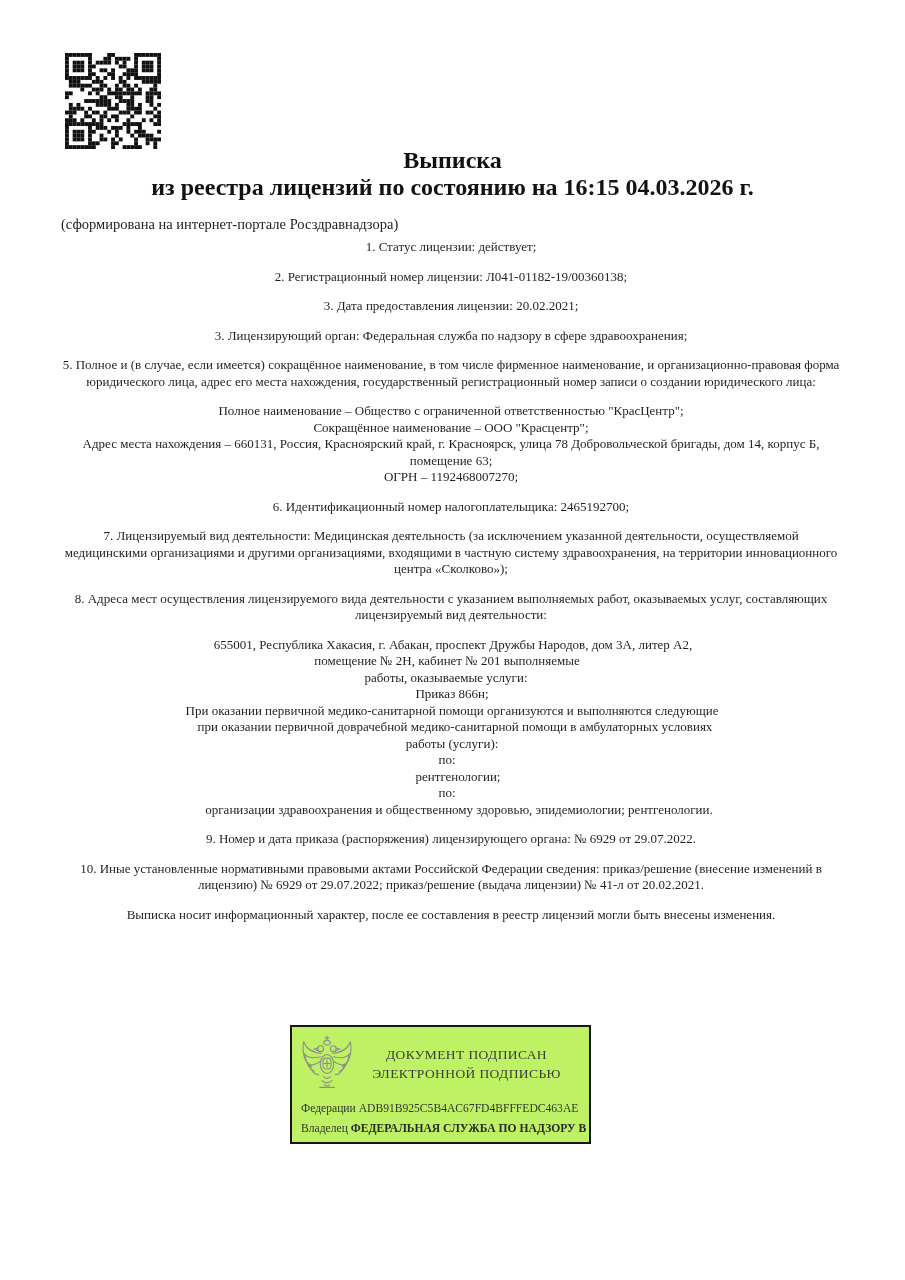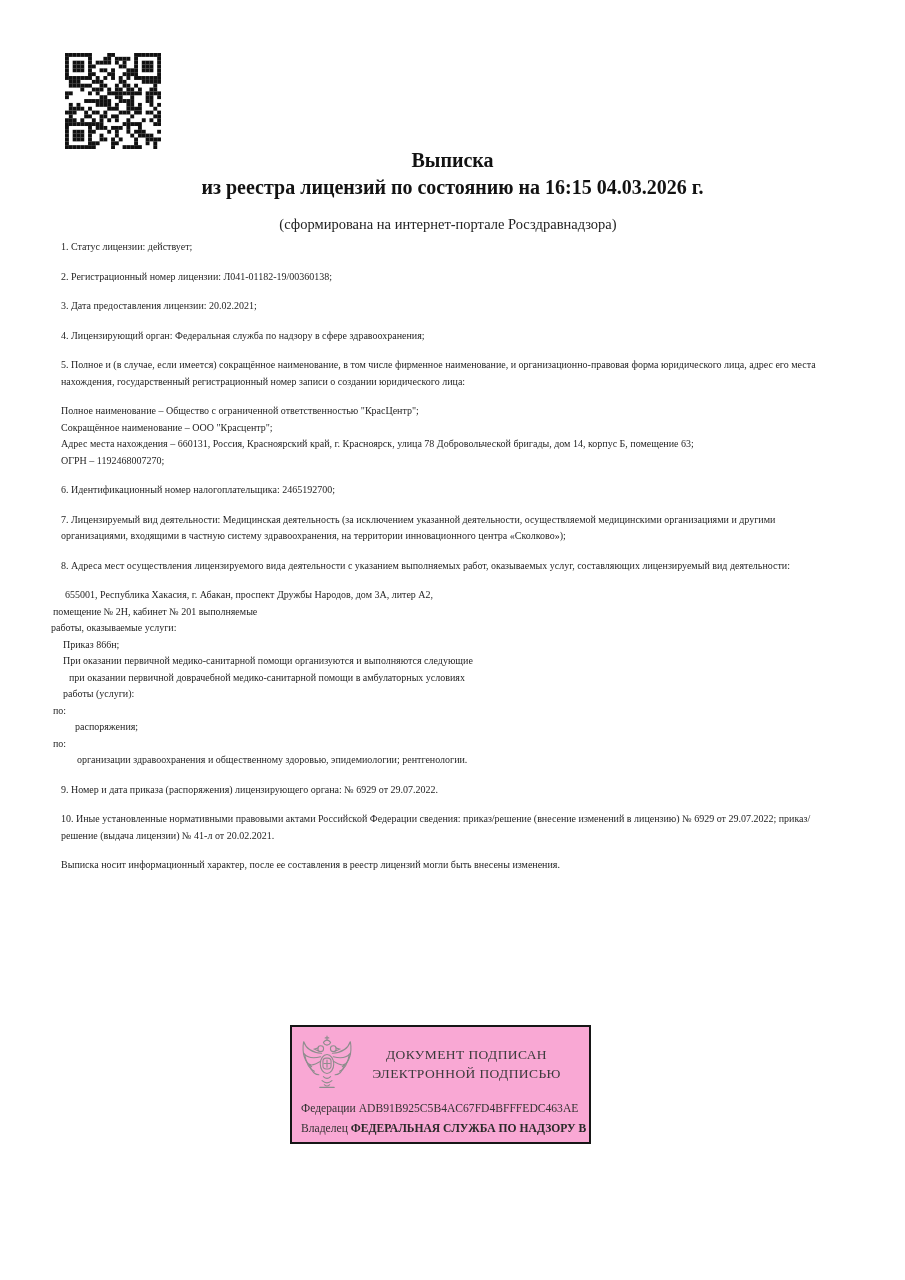--- a/index.html
+++ b/index.html
@@ -4,39 +4,39 @@
 <style>
   html,body { margin:0; padding:0; background:#fff; }
   .page {
     position:relative; width:905px; height:1280px; background:#ffffff;
     font-family:"Liberation Serif","DejaVu Serif",serif; color:#1f1f1f;
     overflow:hidden;
   }
   .qr { position:absolute; left:65px; top:53px; width:96px; height:96px; }
   .title {
     position:absolute; top:147px; left:0; width:905px; text-align:center;
-    font-weight:bold; font-size:20px; line-height:27px; color:#121212;
+    font-weight:bold; font-size:24px; line-height:27px; color:#121212;
   }
   .note {
-    position:absolute; top:216px; left:61px; width:774px; text-align:center;
+    position:absolute; top:216px; left:61px; width:774px; text-align:left;
     font-size:14.5px; color:#222;
   }
   .body {
     position:absolute; top:239px; left:61px; width:780px;
-    font-size:10px; line-height:16.5px;
+    font-size:13px; line-height:16.5px;text-align:center;
   }
   .para { margin:0 0 13px 0; }
   .block { margin:0 0 13px 0; }
   .ln { white-space:nowrap; }
   .ml2{margin-left:2px} .ml4{margin-left:4px} .ml8{margin-left:8px}
   .ml14{margin-left:14px} .ml16{margin-left:16px}
   .mlm8{margin-left:-8px} .mlm10{margin-left:-10px}
   .stamp {
     position:absolute; left:290px; top:1025px; width:301px; height:119px;
-    border:2px solid #161616; box-sizing:border-box; background:#f9a8d4; overflow:hidden;
+    border:2px solid #161616; box-sizing:border-box; background:#bef264; overflow:hidden;
   }
   .stamp-top { display:flex; align-items:center; padding:7px 6px 2px 8px; }
   .eagle { width:54px; height:60px; flex:0 0 auto; }
   .stamp-head {
     flex:1; text-align:center; font-size:13.5px; line-height:19px;
     color:#3b3b3b; letter-spacing:0.4px; padding-right:4px;
   }
   .stamp-lines {
     padding:3px 0 0 9px; font-size:11.6px; line-height:19.5px; color:#333;
     white-space:nowrap;
@@ -385,21 +385,21 @@
     <div>Выписка</div>
     <div>из реестра лицензий по состоянию на 16:15 04.03.2026 г.</div>
   </div>
 
   <div class="note">(сформирована на интернет-портале Росздравнадзора)</div>
 
   <div class="body">
     <p class="para">1. Статус лицензии: действует;</p>
     <p class="para">2. Регистрационный номер лицензии: Л041-01182-19/00360138;</p>
     <p class="para">3. Дата предоставления лицензии: 20.02.2021;</p>
-    <p class="para">4. Лицензирующий орган: Федеральная служба по надзору в сфере здравоохранения;</p>
+    <p class="para">3. Лицензирующий орган: Федеральная служба по надзору в сфере здравоохранения;</p>
     <p class="para">5. Полное и (в случае, если имеется) сокращённое наименование, в том числе фирменное наименование, и организационно-правовая форма юридического лица, адрес его места нахождения, государственный регистрационный номер записи о создании юридического лица:</p>
 
     <div class="block">
       <div>Полное наименование – Общество с ограниченной ответственностью "КрасЦентр";</div>
       <div>Сокращённое наименование – ООО "Красцентр";</div>
       <div>Адрес места нахождения – 660131, Россия, Красноярский край, г. Красноярск, улица 78 Добровольческой бригады, дом 14, корпус Б, помещение 63;</div>
       <div>ОГРН – 1192468007270;</div>
     </div>
 
     <p class="para">6. Идентификационный номер налогоплательщика: 2465192700;</p>
@@ -408,21 +408,21 @@
 
     <div class="block">
       <div class="ln ml4">655001, Республика Хакасия, г. Абакан, проспект Дружбы Народов, дом 3А, литер А2,</div>
       <div class="ln mlm8">помещение № 2Н, кабинет № 201 выполняемые</div>
       <div class="ln mlm10">работы, оказываемые услуги:</div>
       <div class="ln ml2">Приказ 866н;</div>
       <div class="ln ml2">При оказании первичной медико-санитарной помощи организуются и выполняются следующие</div>
       <div class="ln ml8">при оказании первичной доврачебной медико-санитарной помощи в амбулаторных условиях</div>
       <div class="ln ml2">работы (услуги):</div>
       <div class="ln mlm8">по:</div>
-      <div class="ln ml14">распоряжения;</div>
+      <div class="ln ml14">рентгенологии;</div>
       <div class="ln mlm8">по:</div>
       <div class="ln ml16">организации здравоохранения и общественному здоровью, эпидемиологии; рентгенологии.</div>
     </div>
 
     <p class="para">9. Номер и дата приказа (распоряжения) лицензирующего органа: № 6929 от 29.07.2022.</p>
     <p class="para">10. Иные установленные нормативными правовыми актами Российской Федерации сведения: приказ/решение (внесение изменений в лицензию) № 6929 от 29.07.2022; приказ/решение (выдача лицензии) № 41-л от 20.02.2021.</p>
     <p class="para">Выписка носит информационный характер, после ее составления в реестр лицензий могли быть внесены изменения.</p>
   </div>
 
   <div class="stamp">

